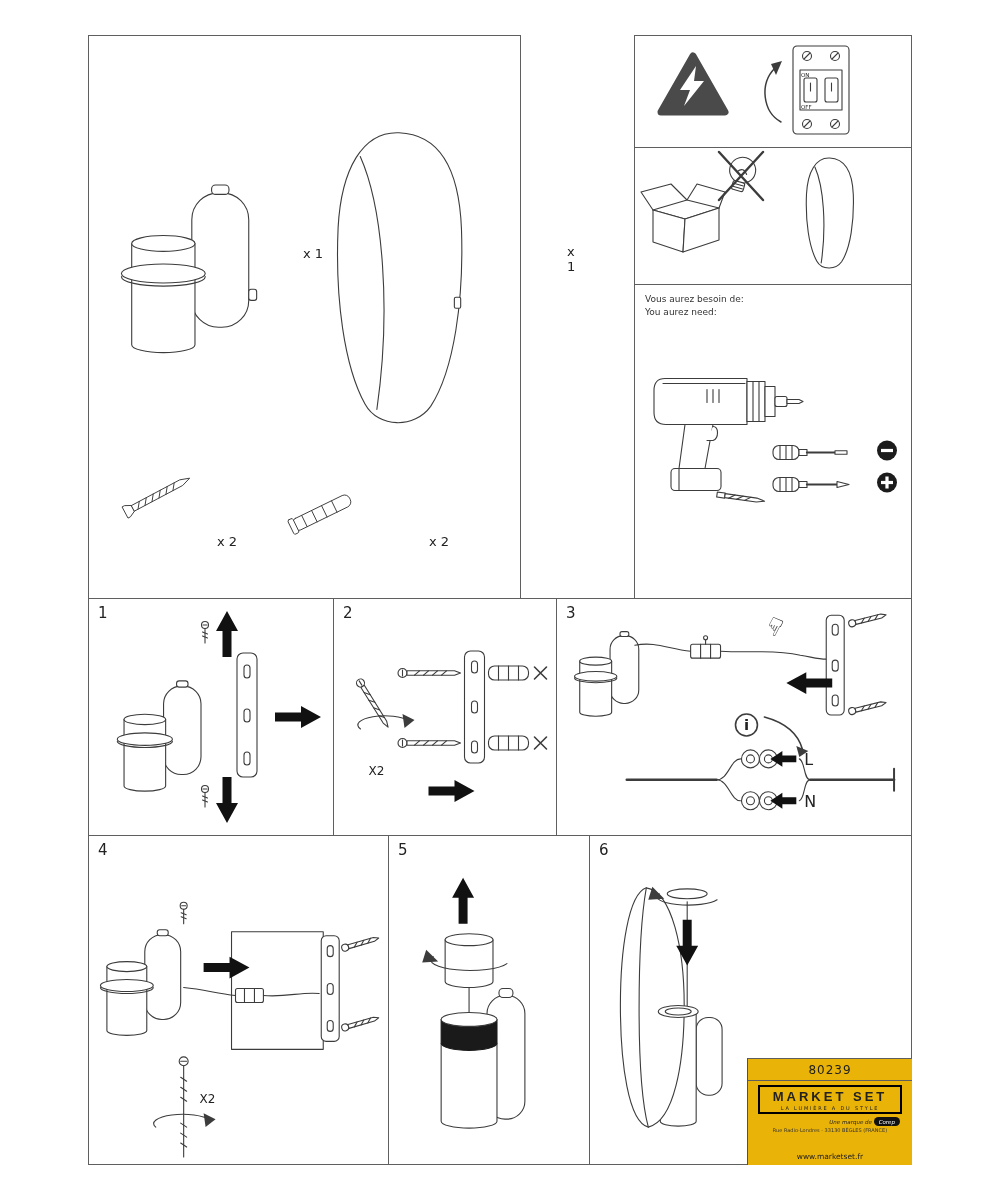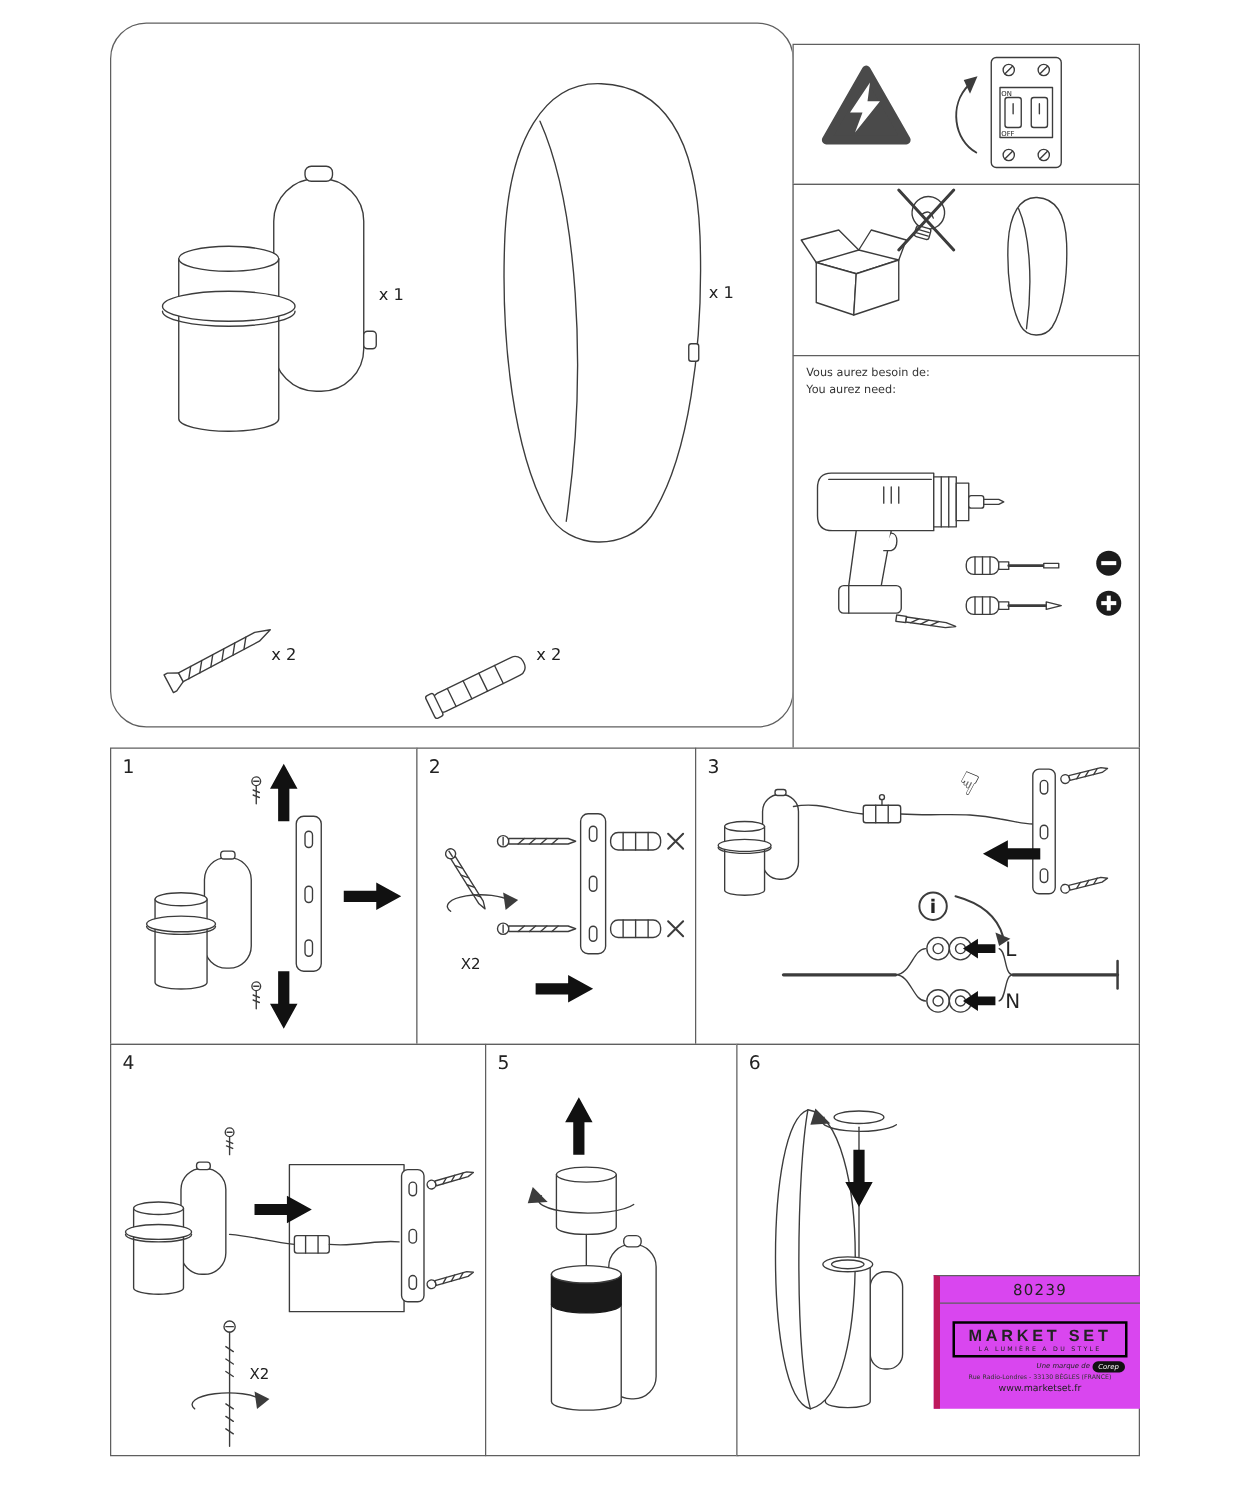--- a/index.html
+++ b/index.html
@@ -6,38 +6,38 @@
   body{width:1000px;height:1200px;background:#fff;position:relative;
        font-family:"DejaVu Sans",sans-serif;color:#222;}
   .panel{position:absolute;border:1px solid #5f5f5f;background:#fff;box-sizing:border-box;}
   .panel > svg{position:absolute;left:0;top:0;width:100%;height:100%;}
   svg{stroke-linecap:round;stroke-linejoin:round;}
   svg text{font-family:"DejaVu Sans",sans-serif;fill:#222;stroke:none;}
   .nss *{vector-effect:non-scaling-stroke;}
   .step-num{position:absolute;top:5px;left:9px;font-size:15px;color:#222;z-index:2;}
   .qty{position:absolute;font-size:13px;color:#222;z-index:2;}
   .tools-text{position:absolute;top:8px;left:10px;font-size:9px;line-height:1.4;color:#333;z-index:2;}
-  .brand-corner{position:absolute;left:747px;top:1020px;width:165px;height:107px;
-      border-left:5px solid #be185d;border-top:1px solid #5f5f5f;background:#d946ef;
+  .brand-corner{position:absolute;left:747px;top:1058px;width:165px;height:107px;
+      border-left:1px solid #be185d;border-top:1px solid #5f5f5f;background:#eab308;
       box-sizing:border-box;z-index:3;}
   .pn{text-align:center;font-size:12px;padding:4px 0 3px;border-bottom:1px solid #5f5f5f;letter-spacing:1px;}
-  .logo-box{border:2px solid #000;margin:14px 10px 2px;padding:2px 2px 1px;text-align:center;}
+  .logo-box{border:2px solid #000;margin:4px 10px 2px;padding:2px 2px 1px;text-align:center;}
   .logo-title{font-size:13px;font-weight:bold;letter-spacing:3px;white-space:nowrap;
       font-family:"Liberation Sans",sans-serif;}
   .logo-tag{font-size:5px;letter-spacing:1.8px;margin-top:1px;white-space:nowrap;}
   .marque-row{text-align:right;font-size:5.5px;font-style:italic;padding:1px 12px 1px 0;}
   .corep-badge{display:inline-block;background:#111;color:#fff;border-radius:8px;
       padding:1.5px 5px;font-size:5.5px;font-style:italic;}
   .addr{text-align:center;font-size:5px;color:#333;}
-  .site{text-align:center;font-size:7.5px;margin-top:1px;}
+  .site{text-align:center;font-size:7.5px;margin-top:19px;}
 </style>
 </head>
 <body>
 
-<div class="panel" style="left:88px;top:18px;width:547px;height:564px;border-radius:29px;">
+<div class="panel" style="left:88px;top:35px;width:433px;height:564px;">
   <svg viewBox="0 0 545 562" fill="none" stroke="#3c3c3c" stroke-width="1.1">
     <g class="nss" transform="translate(52,118)">
       <rect x="78" y="6" width="72" height="170" rx="34" fill="#fff"></rect>
       <rect x="103" y="-4" width="22" height="12" rx="5" fill="#fff"></rect>
       <rect x="150" y="128" width="10" height="14" rx="3" fill="#fff"></rect>
       <path d="M2 70 L2 198 A40 10 0 0 0 82 198 L82 70" fill="#fff"></path>
       <ellipse cx="42" cy="70" rx="40" ry="10" fill="#fff"></ellipse>
       <ellipse cx="42" cy="108" rx="53" ry="12" fill="#fff"></ellipse>
       <path d="M-11 112 A53 12 0 0 0 95 112"></path>
     </g>

